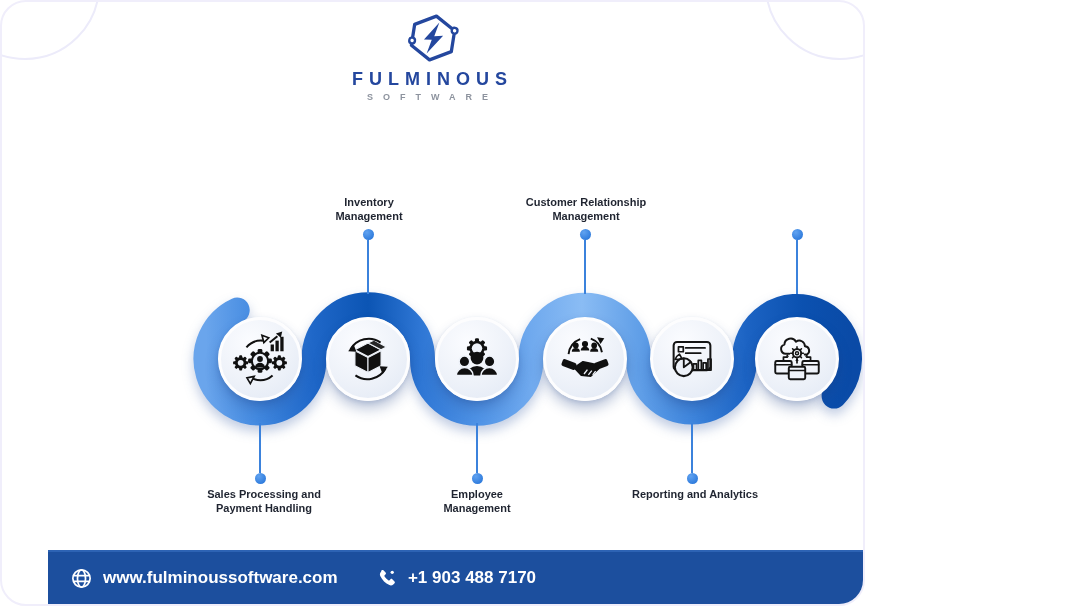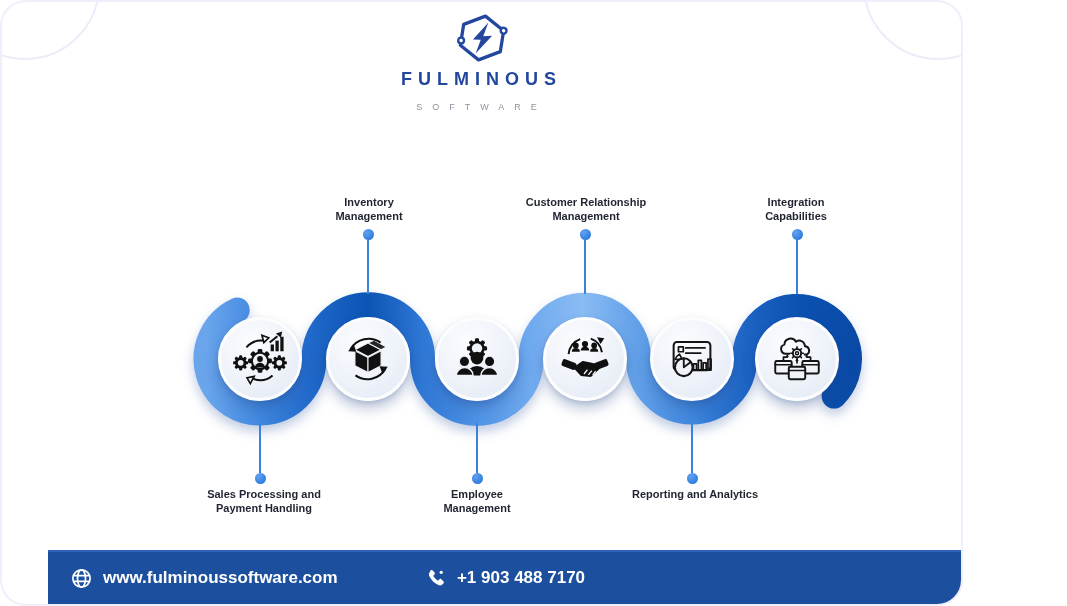--- a/index.html
+++ b/index.html
@@ -1,28 +1,28 @@
 <!DOCTYPE html>
 <html><head>
 <meta charset="utf-8">
 <style>
   * { margin:0; padding:0; box-sizing:border-box; }
   html,body { width:1067px; height:606px; background:#fff; font-family:"Liberation Sans", sans-serif; }
   .card{
-    position:relative; width:963px; height:606px; background:#ffffff;
+    position:relative; width:865px; height:606px; background:#ffffff;
     border-radius:26px; overflow:hidden; border:2px solid #f0eefb;
   }
   .corner{ position:absolute; width:150px; height:150px; border:2.5px solid #ecebfa; border-radius:50%; }
   .corner.tl{ left:-52px; top:-92px; }
   .corner.tr{ right:-52px; top:-92px; }
 
   
   .logo-wrap{ position:absolute; top:10px; left:0; right:0; text-align:center; }
   .brand-name{ color:#24479e; font-size:18px; font-weight:700; letter-spacing:6px; margin-top:1px; }
-  .brand-tagline{ color:#8d939e; font-size:9px; font-weight:400; letter-spacing:10px; margin-top:12px; }
+  .brand-tagline{ color:#8d939e; font-size:9px; font-weight:700; letter-spacing:10px; margin-top:2px; }
   .page-title{ position:absolute; top:95px; left:0; right:0; text-align:center;
     font-size:29px; font-weight:700; color:#1b1b1b; }
 
   
   .diagram{ position:absolute; inset:0; }
   .ribbon{ position:absolute; left:0; top:0; }
   .ribbon path.band{ filter:drop-shadow(0 6px 6px rgba(25,70,150,.28)); }
   .node{
     position:absolute; width:84px; height:84px; border-radius:50%;
     background:radial-gradient(circle at 38% 28%, #fbfcff 0%, #eef2f9 55%, #e1e8f4 100%);
@@ -116,21 +116,20 @@
 
     <div class="cline" style="left:257px; top:421px; height:50px;"></div>
     <div class="cdot" style="left:252.5px; top:471px;"></div>
     <div class="cline" style="left:474px; top:421px; height:50px;"></div>
     <div class="cdot" style="left:469.5px; top:471px;"></div>
     <div class="cline" style="left:689px; top:421px; height:50px;"></div>
     <div class="cdot" style="left:684.5px; top:471px;"></div>
 
     <div class="step-label" style="left:367px; top:194px; max-width:98px;">Inventory Management</div>
     <div class="step-label" style="left:584px; top:194px; max-width:152px;">Customer Relationship Management</div>
-    <div class="step-label" style="left:794px; top:194px; max-width:95px;">Integration Capabilities</div>
     <div class="step-label" style="left:262px; top:486px; max-width:118px;">Sales Processing and Payment Handling</div>
     <div class="step-label" style="left:475px; top:486px; max-width:95px;">Employee Management</div>
     <div class="step-label" style="left:693px; top:486px; white-space:nowrap;">Reporting and Analytics</div>
 
     <div class="node" style="left:216px;">
       <svg viewBox="-30 -30 60 60">
         <g fill="#101010">
           <use href="#gear" transform="translate(-20,4) scale(0.6)"></use>
             <circle cx="-20" cy="4" r="3" fill="#eef2f9"></circle>
           <use href="#gear" transform="translate(20,4) scale(0.6)"></use>

